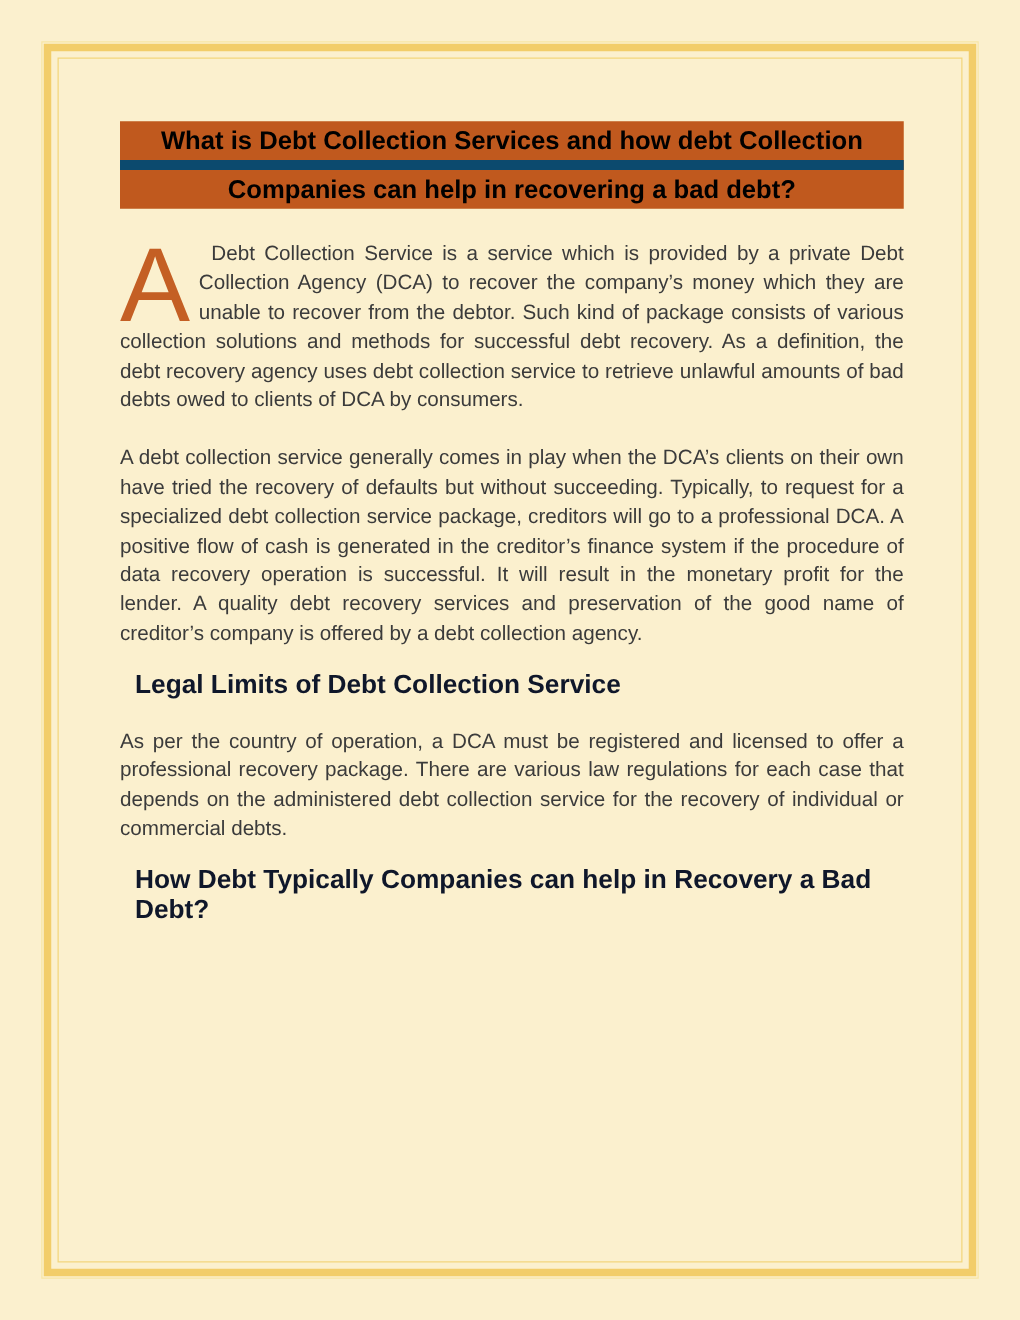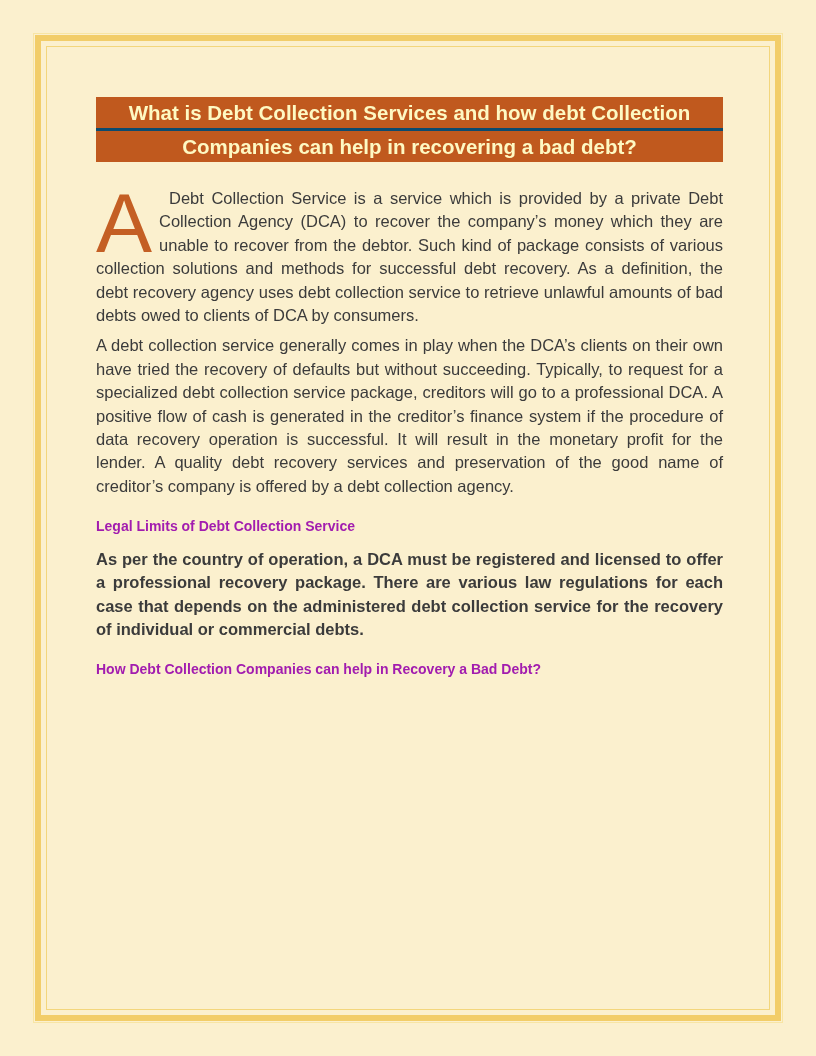--- a/index.html
+++ b/index.html
@@ -33,57 +33,58 @@
     pointer-events: none;
   }
   .content {
     position: absolute;
     left: 96px;
     top: 97px;
     width: 627px;
   }
   .title-banner {
     background: #C0591E;
-    color: #fef9c3;
+    color: #000000;
     text-align: center;
     font-weight: bold;
     font-size: 20.5px;
   }
   .title-line {
     padding: 4px 6px;
     line-height: 23px;
   }
   .title-line.second {
-    border-top: 3px solid #0c4a6e;
+    border-top: 8px solid #0c4a6e;
   }
   .body-text {
     font-size: 16.5px;
     line-height: 23.4px;
     color: #3B3B3B;
     text-align: justify;
   }
-  p.para { margin-top: 7px; }
+  p.para { margin-top: 23px; }
   p.para.first { margin-top: 25px; text-indent: 10px; }
-  p.para.after-heading { margin-top: 9px; font-weight: bold; }
+  p.para.after-heading { margin-top: 22px; }
   .drop-cap {
     float: left;
     font-size: 84px;
     line-height: 62px;
     font-weight: normal;
     color: #C45F24;
     margin: 5px 7px 0 0;
     text-indent: 0;
   }
   h2.section-heading {
     margin-top: 17px;
-    font-size: 14px;
+    font-size: 21px;
     line-height: 23.4px;
     font-weight: bold;
-    color: #a21caf;
+    color: #0f172a;
     text-align: left;
+    margin-left: 12px;
   }
 </style>
 </head>
 <body>
 
 <div class="page">
 
   <div class="frame-outer-thin"></div>
   <div class="frame-thick"></div>
   <div class="frame-inner-thin"></div>
@@ -96,18 +97,18 @@
     </div>
 
     <p class="body-text para first"><span class="drop-cap">A</span><span>Debt Collection Service is a service which is provided by a private Debt Collection Agency (DCA) to recover the company’s money which they are unable to recover from the debtor. Such kind of package consists of various collection solutions and methods for successful debt recovery. As a definition, the debt recovery agency uses debt collection service to retrieve unlawful amounts of bad debts owed to clients of DCA by consumers.</span></p>
 
     <p class="body-text para">A debt collection service generally comes in play when the DCA’s clients on their own have tried the recovery of defaults but without succeeding. Typically, to request for a specialized debt collection service package, creditors will go to a professional DCA. A positive flow of cash is generated in the creditor’s finance system if the procedure of data recovery operation is successful. It will result in the monetary profit for the lender. A quality debt recovery services and preservation of the good name of creditor’s company is offered by a debt collection agency.</p>
 
     <h2 class="section-heading">Legal Limits of Debt Collection Service</h2>
 
     <p class="body-text para after-heading">As per the country of operation, a DCA must be registered and licensed to offer a professional recovery package. There are various law regulations for each case that depends on the administered debt collection service for the recovery of individual or commercial debts.</p>
 
-    <h2 class="section-heading">How Debt Collection Companies can help in Recovery a Bad Debt?</h2>
+    <h2 class="section-heading">How Debt Typically Companies can help in Recovery a Bad Debt?</h2>
 
 
 
   </div>
 </div>
 
 </body></html>

